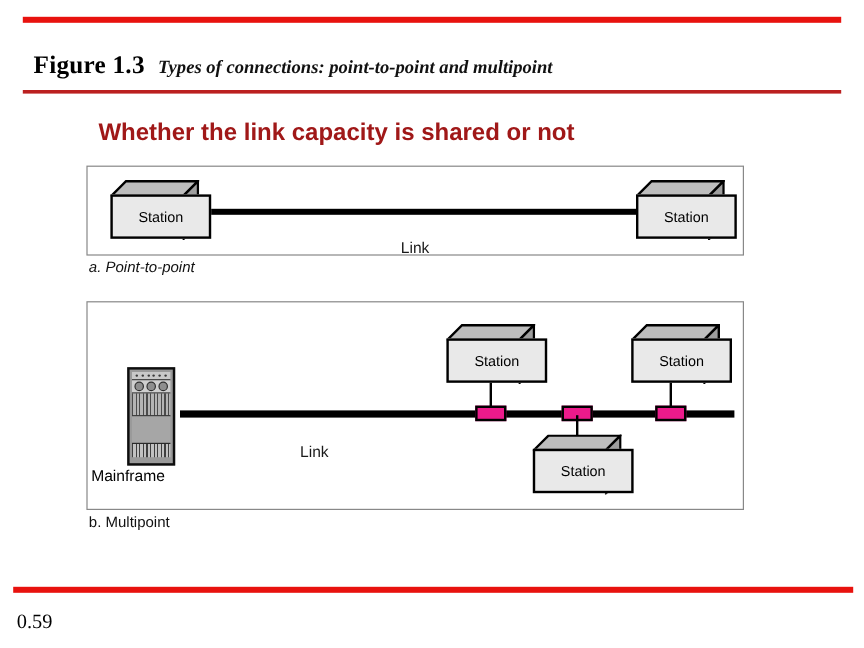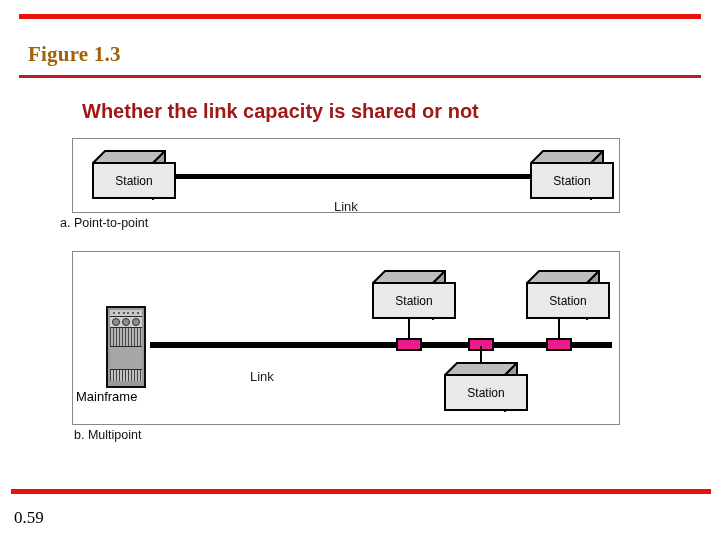--- a/index.html
+++ b/index.html
@@ -48,21 +48,21 @@
     left: 28px;
     top: 42px;
     white-space: nowrap;
     display: flex;
     align-items: baseline;
   }
   .fig-label {
     font-family: "Liberation Serif", serif;
     font-weight: bold;
     font-size: 21px;
-    color: #a16207;
+    color: #000000;
     letter-spacing: .2px;
   }
   .fig-caption {
     font-family: "Liberation Serif", serif;
     font-weight: bold;
     font-style: italic;
     font-size: 15.5px;
     color: #111111;
     margin-left: 11px;
   }
@@ -89,21 +89,21 @@
   #panel-ptp  { left: 72px; top: 138px; width: 548px; height: 75px; }
   #panel-mp   { left: 72px; top: 251px; width: 548px; height: 174px; }
 
   .panel-caption {
     position: absolute;
     font-family: "Liberation Sans", sans-serif;
     font-size: 12.5px;
     color: #111111;
     white-space: nowrap;
   }
-  #cap-ptp { left: 60px; top: 216px; }
+  #cap-ptp { left: 74px; top: 216px; font-style: italic; }
   #cap-mp  { left: 74px; top: 428px; }
 
   
   .bus {
     position: absolute;
     background: #000000;
   }
   #bus-ptp { left: 168px; top: 174px; width: 368px; height: 5px; }
   #bus-mp  { left: 150px; top: 342px; width: 462px; height: 6px; }
 
@@ -259,20 +259,21 @@
     color: #000000;
   }
 </style>
 </head>
 <body>
 
 <div class="rule-top"></div>
 
 <div class="title-row">
   <span class="fig-label">Figure 1.3</span>
+  <span class="fig-caption">Types of connections: point-to-point and multipoint</span>
 </div>
 
 <div class="rule-mid"></div>
 
 <div class="subtitle">Whether the link capacity is shared or not</div>
 
 <div class="panel" id="panel-ptp"></div>
 
 <div class="link-label" id="link-ptp">Link</div>
 

